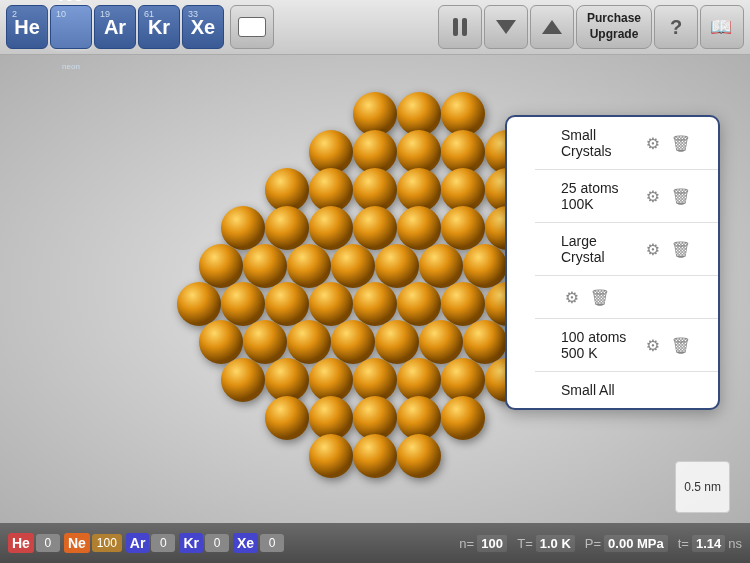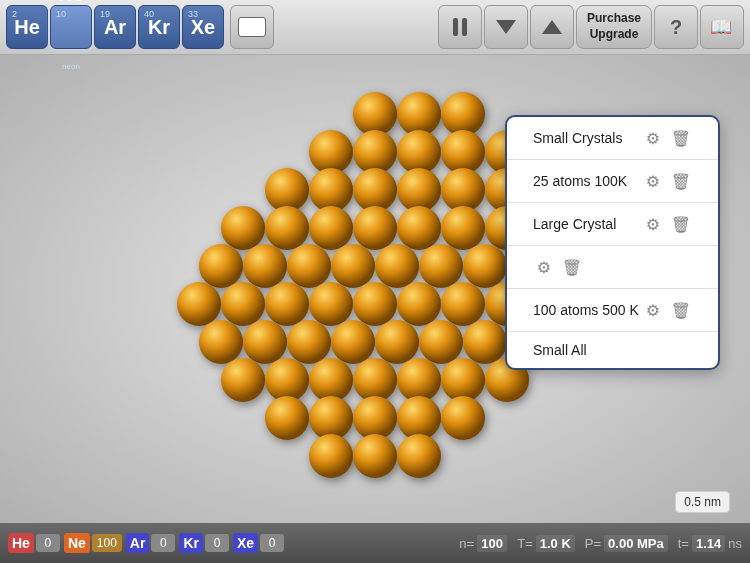--- a/index.html
+++ b/index.html
@@ -144,20 +144,21 @@
     }
     .menu-item {
       display: flex;
       align-items: center;
       padding: 10px 26px;
       border-bottom: 1px solid #e0e0e0;
       cursor: pointer;
       font-size: 14px;
       color: #222;
       font-weight: 500;
+      margin-left: 28px;
     }
     .menu-item:last-child { border-bottom: none; }
     .menu-item .item-label { flex: 1; }
     .menu-icons {
       display: flex;
       gap: 6px;
       align-items: center;
     }
     .gear-icon, .trash-icon {
       width: 22px; height: 22px;
@@ -165,21 +166,21 @@
       color: #888;
       font-size: 16px;
     }
 
     
     #scale-bar {
       position: absolute;
       bottom: 10px;
       right: 20px;
       background: rgba(255,255,255,0.8);
-      padding: 3px 8px;
+      padding: 18px 8px;
       border-radius: 4px;
       font-size: 12px;
       color: #333;
       border: 1px solid #ccc;
     }
 
     
     #status-bar {
       position: absolute;
       bottom: 0; left: 0; right: 0;
@@ -254,21 +255,21 @@
   <div class="element-btn active">
     <span class="atomic-num">10</span>
     <span class="symbol">Ne</span>
     <span class="name">neon</span>
   </div>
   <div class="element-btn">
     <span class="atomic-num">19</span>
     <span class="symbol">Ar</span>
   </div>
   <div class="element-btn">
-    <span class="atomic-num">40</span>
+    <span class="atomic-num">61</span>
     <span class="symbol">Kr</span>
   </div>
   <div class="element-btn">
     <span class="atomic-num">33</span>
     <span class="symbol">Xe</span>
   </div>
 
   <div class="tb-btn" style="margin-left:4px;">
     <div class="tb-rect"></div>
   </div>

